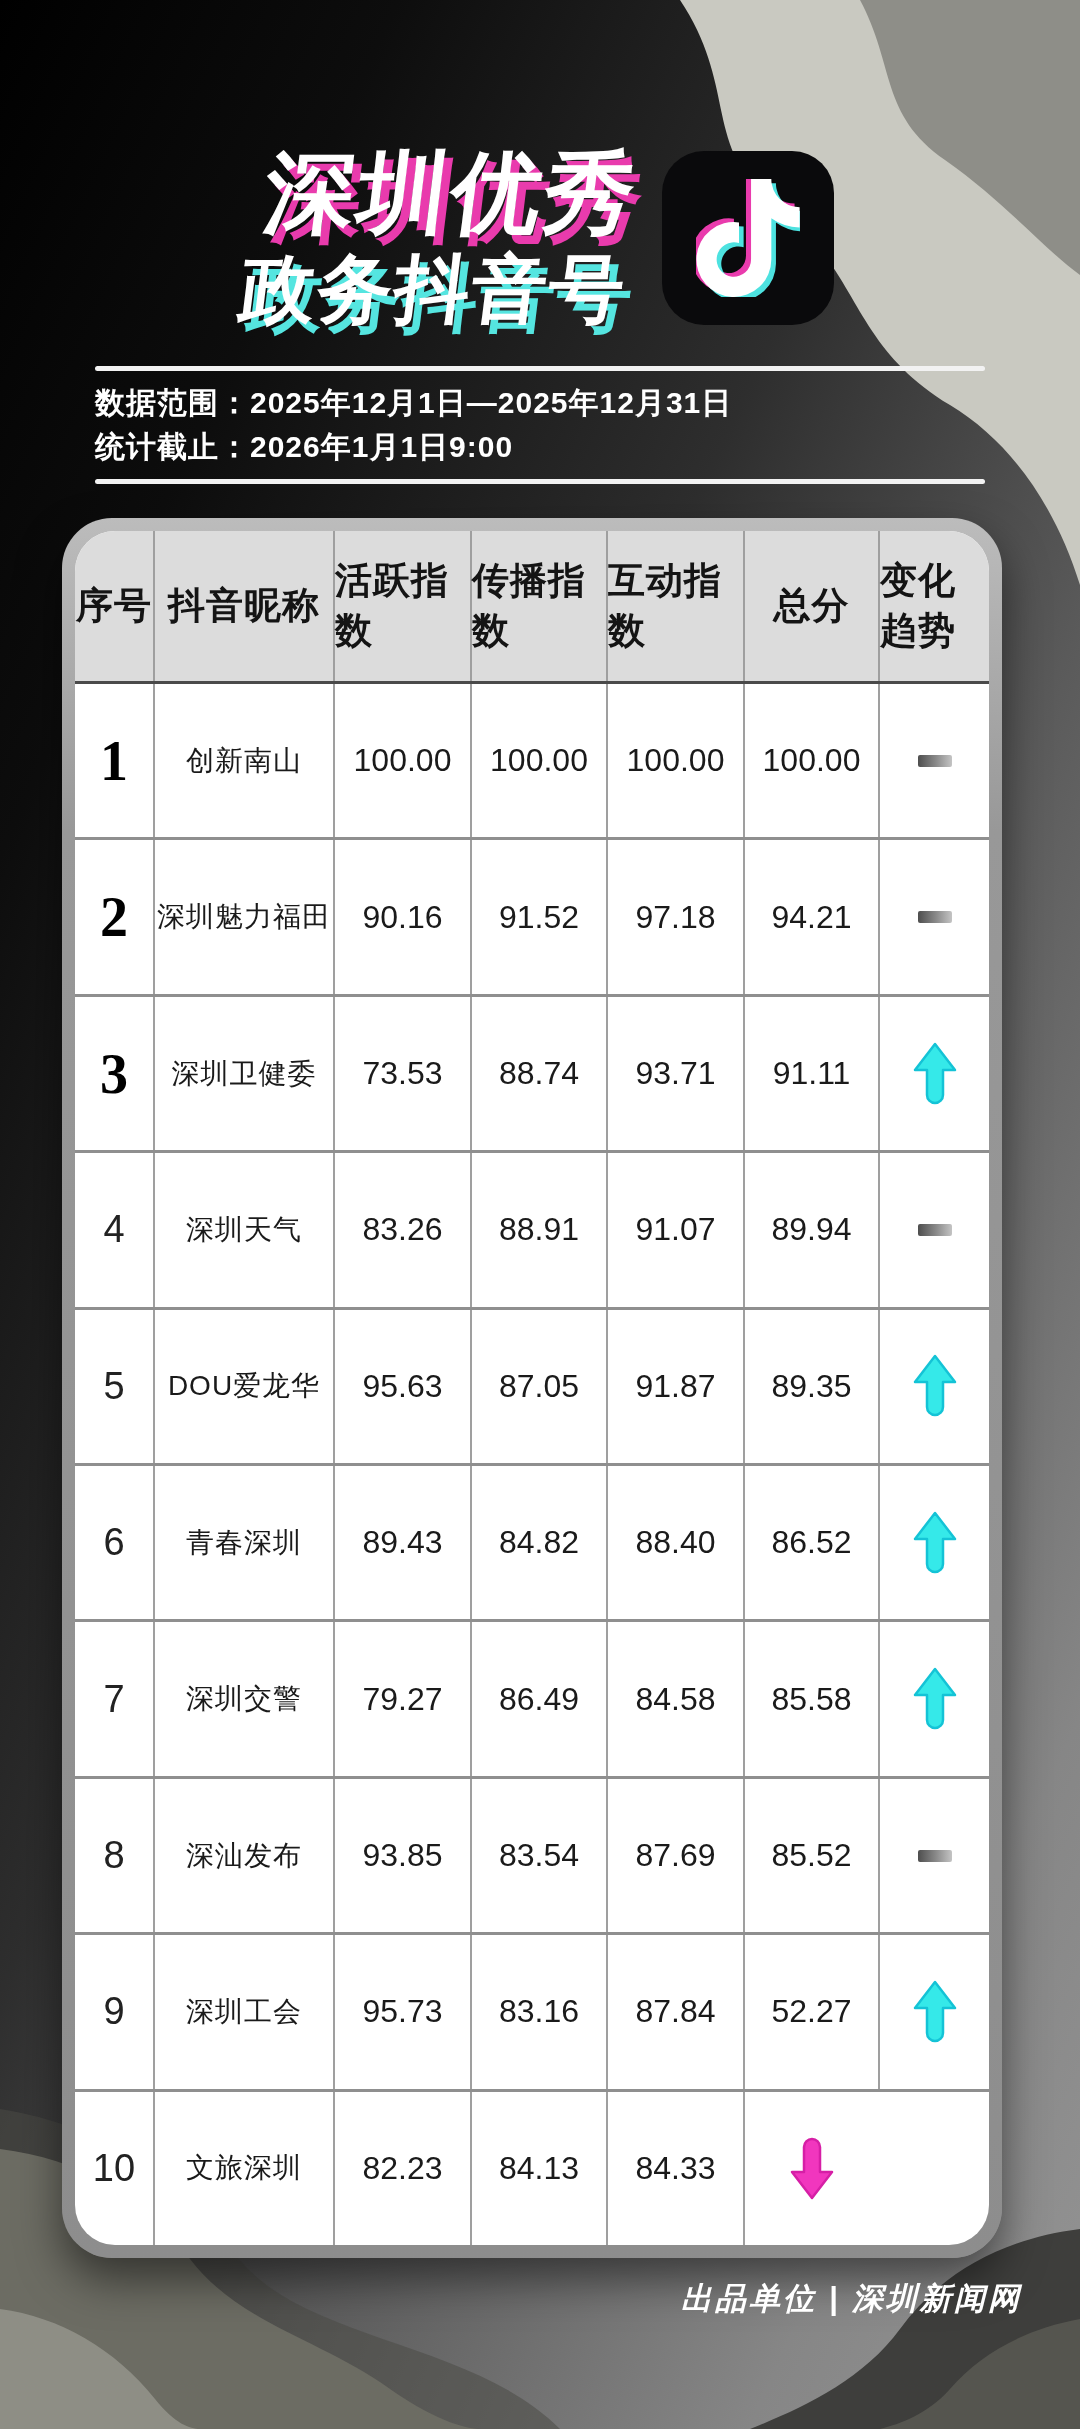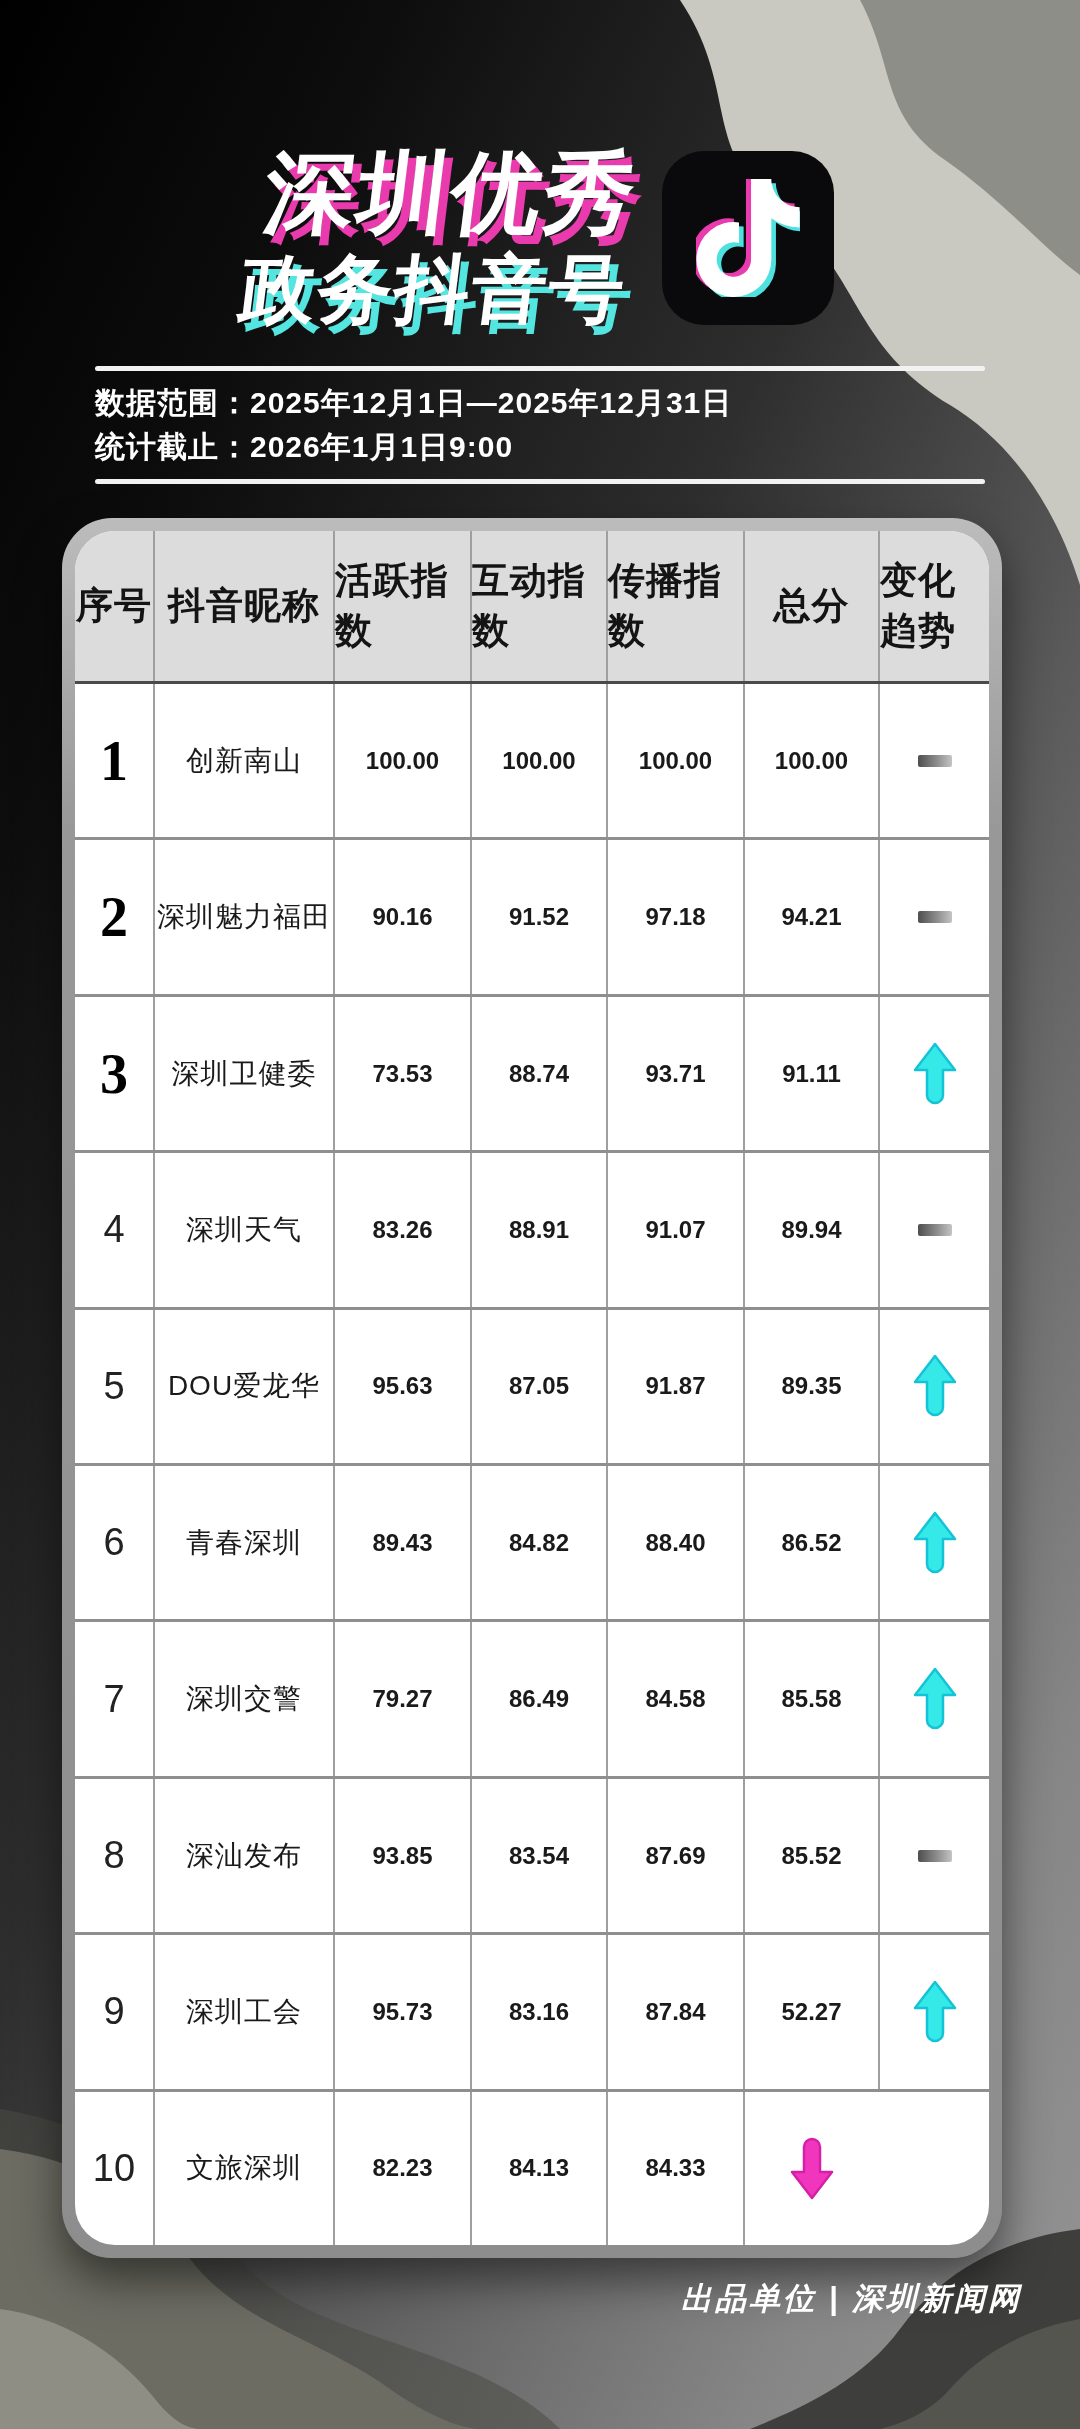--- a/index.html
+++ b/index.html
@@ -73,21 +73,21 @@
     display:flex;align-items:center;justify-content:center;
     border-left:2px solid #9f9f9f;color:#1a1a1a;
   }
   .cell:first-child{border-left:none;}
   .cell.rank{font-size:38px;color:#222;}
   .cell.rank.top3{
     font-family:"Liberation Serif","DejaVu Serif",serif;
     font-weight:700;font-size:56px;color:#000;
   }
   .cell.name{font-size:28px;letter-spacing:1px;}
-  .cell.num{font-size:24px;font-weight:bold;}
+  .cell.num{font-size:32px;}
   .dash{
     width:34px;height:12px;border-radius:2px;
     background:linear-gradient(90deg,#4e4e4e 0%,#8c8c8c 55%,#c4c4c4 100%);
   }
   .arrow{display:block;}
 
   
   .footer{
     position:absolute;top:2278px;right:58px;
     font-size:31px;font-weight:700;font-style:italic;color:#fff;letter-spacing:3px;
@@ -135,22 +135,22 @@
     <div class="mtext second">统计截止：2026年1月1日9:00</div>
     <div class="rule"></div>
   </div>
 
   <div class="card-frame">
     <div class="card">
       <div class="thead grid7">
         <div class="hcell">序号</div>
         <div class="hcell">抖音昵称</div>
         <div class="hcell">活跃指数</div>
+        <div class="hcell">传播指数</div>
         <div class="hcell">互动指数</div>
-        <div class="hcell">传播指数</div>
         <div class="hcell">总分</div>
         <div class="hcell">变化趋势</div>
       </div>
       <div class="tbody">
   <div class="trow grid7">
     <div class="cell rank top3">1</div>
     <div class="cell name">创新南山</div>
     <div class="cell num">100.00</div>
     <div class="cell num">100.00</div>
     <div class="cell num">100.00</div>

